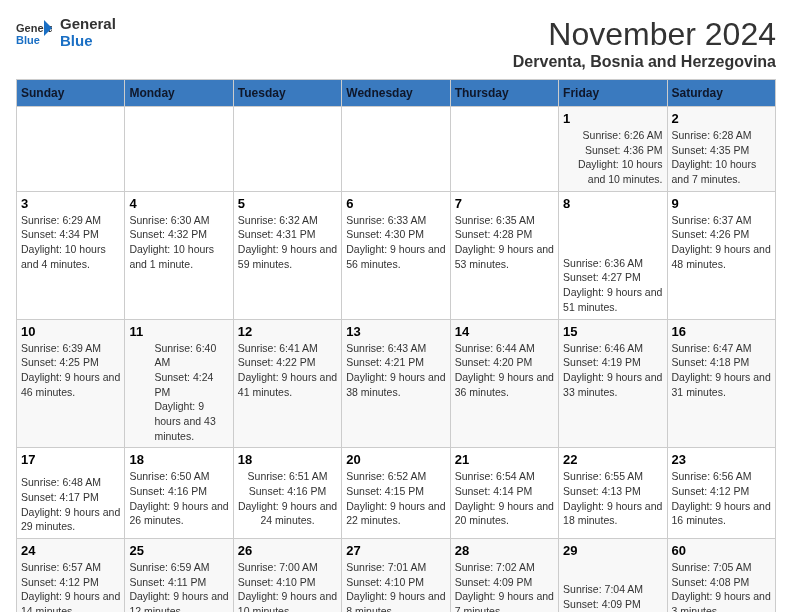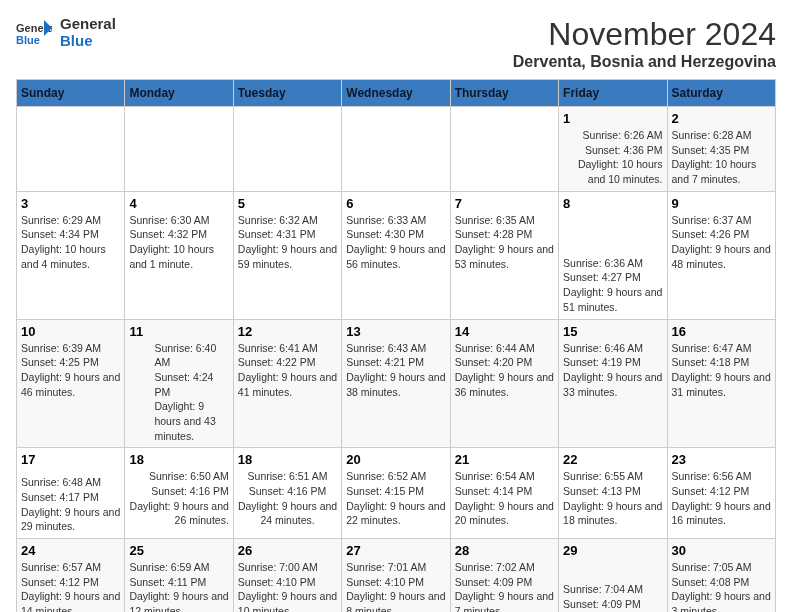--- a/index.html
+++ b/index.html
@@ -228,21 +228,21 @@
       </tr>
       <tr>
         <td>
           <span class="day-number">17</span>
           <div class="day-info" style="white-space: pre-line; margin-top: 8px;">Sunrise: 6:48 AM
 Sunset: 4:17 PM
 Daylight: 9 hours and 29 minutes.</div>
         </td>
         <td>
           <span class="day-number">18</span>
-          <div class="day-info" style="white-space: pre-line; text-align: right;">Sunrise: 6:50 AM
+          <div class="day-info" style="white-space: pre-line;">Sunrise: 6:50 AM
 Sunset: 4:16 PM
 Daylight: 9 hours and 26 minutes.</div>
         </td>
         <td>
           <span class="day-number">18</span>
           <div class="day-info" style="white-space: pre-line; text-align: center;">Sunrise: 6:51 AM
 Sunset: 4:16 PM
 Daylight: 9 hours and 24 minutes.</div>
         </td>
         <td>
@@ -301,20 +301,20 @@
 Sunset: 4:09 PM
 Daylight: 9 hours and 7 minutes.</div>
         </td>
         <td>
           <span class="day-number">29</span>
           <div class="day-info" style="white-space: pre-line; margin-top: 24px;">Sunrise: 7:04 AM
 Sunset: 4:09 PM
 Daylight: 9 hours and 5 minutes.</div>
         </td>
         <td>
-          <span class="day-number">30</span>
+          <span class="day-number">60</span>
           <div class="day-info" style="white-space: pre-line;">Sunrise: 7:05 AM
 Sunset: 4:08 PM
 Daylight: 9 hours and 3 minutes.</div>
         </td>
       </tr>
     </tbody>
 </table>
 
 </body></html>

